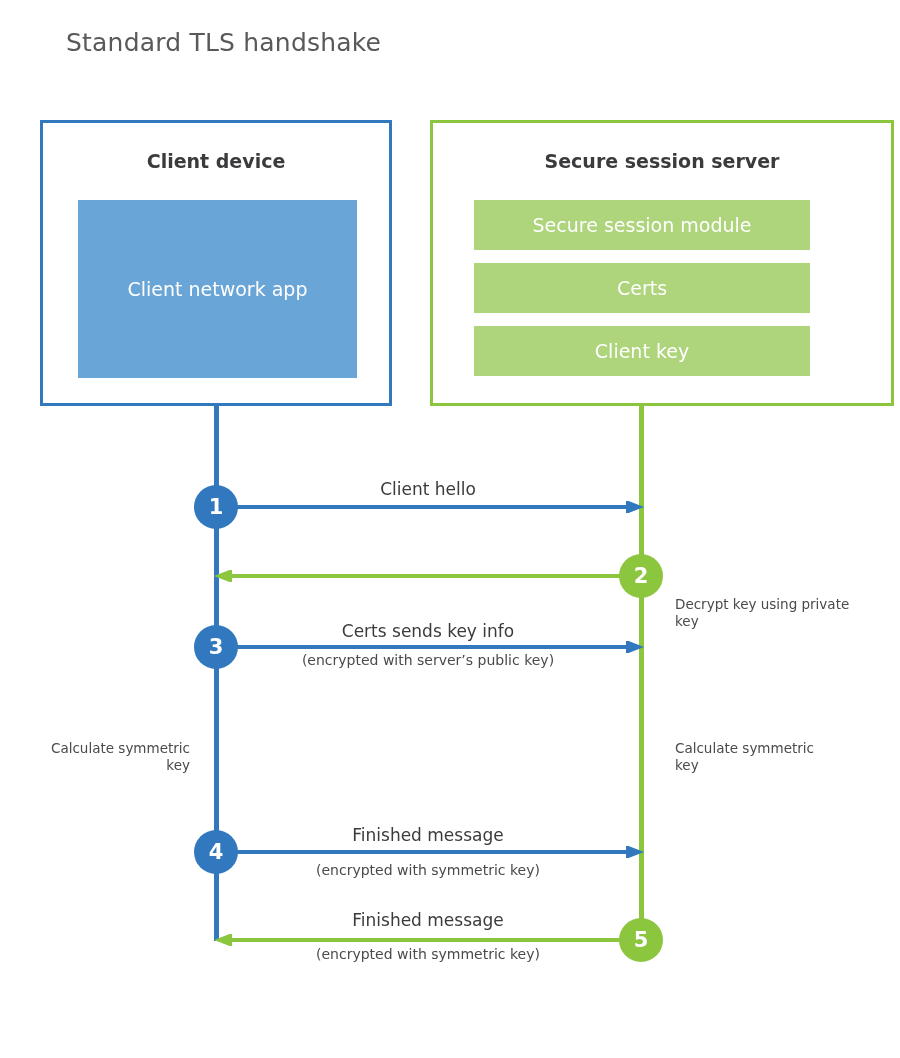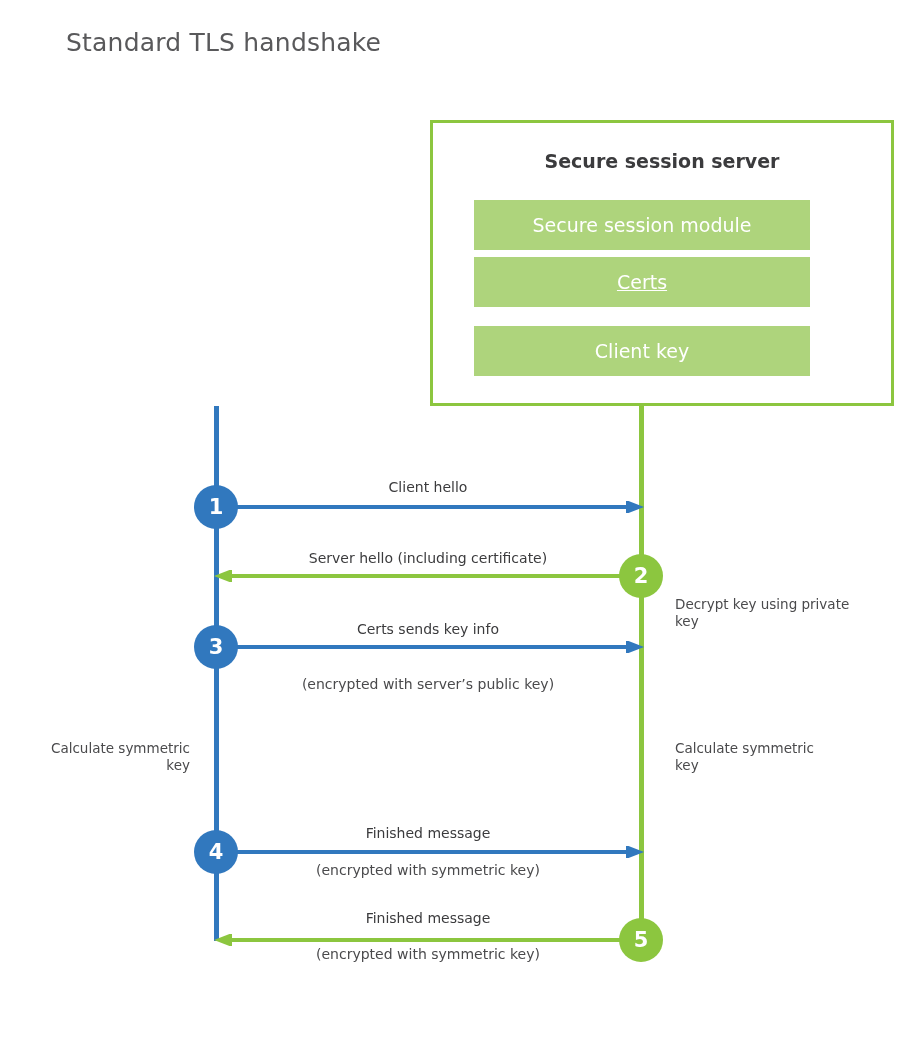--- a/index.html
+++ b/index.html
@@ -91,21 +91,21 @@
     width: 336px;
     height: 50px;
     background: #AED47C;
     display: flex;
     align-items: center;
     justify-content: center;
     color: #ffffff;
     font-size: 19px;
   }
   .server-block.b0 { top: 77px; }
-  .server-block.b1 { top: 134px; text-decoration: underline; }
+  .server-block.b1 { top: 140px; }
   .server-block.b2 { top: 203px; }
 
   
   .lifeline {
     position: absolute;
     width: 5px;
   }
   .lifeline.client {
     left: 214px;
     top: 406px;
@@ -140,21 +140,21 @@
     position: absolute;
     height: 12px;
   }
   .arrow svg { display: block; }
 
   
   .msg-label {
     position: absolute;
     text-align: center;
     color: #3b3b3d;
-    font-size: 14px;
+    font-size: 17px;
     white-space: nowrap;
   }
   .msg-sub {
     position: absolute;
     text-align: center;
     color: #4a4a4c;
     font-size: 14px;
     white-space: nowrap;
   }
 
@@ -168,57 +168,60 @@
   .side-note.right { text-align: left; }
   .side-note.left  { text-align: right; }
 </style>
 </head>
 <body>
 
 <div id="diagram-root">
 
   <div class="page-title">Standard TLS handshake</div>
 
+  <div class="party-box client">
+    <div class="party-title">Client device</div>
+    <div class="client-app-block">Client network app</div>
+  </div>
 
   <div class="party-box server">
     <div class="party-title">Secure session server</div>
     <div class="server-block b0">Secure session module</div>
     <div class="server-block b1">Certs</div>
     <div class="server-block b2">Client key</div>
   </div>
 
   <div class="lifeline client"></div>
   <div class="lifeline server"></div>
 
   <div class="msg-label" style="left:216px; top:479px; width:424px;">Client hello</div>
   <div class="arrow" style="left:216px; top:501px; width:428px;">
     <svg width="428" height="12" viewBox="0 0 428 12">
       <line x1="0" y1="6" x2="414" y2="6" stroke="#3178BE" stroke-width="4"></line>
       <polygon points="428,6 410,13 410,-1" fill="#3178BE"></polygon>
     </svg>
   </div>
   <div class="step-circle blue" style="left:194px; top:485px;">1</div>
 
-  <div class="msg-label" style="left:216px; top:550px; width:424px;">Server hello (including certificate)</div>
   <div class="arrow" style="left:214px; top:570px; width:428px;">
     <svg width="428" height="12" viewBox="0 0 428 12">
       <line x1="14" y1="6" x2="428" y2="6" stroke="#8CC63F" stroke-width="4"></line>
       <polygon points="0,6 18,13 18,-1" fill="#8CC63F"></polygon>
     </svg>
   </div>
   <div class="step-circle green" style="left:619px; top:554px;">2</div>
 
   <div class="msg-label" style="left:216px; top:621px; width:424px;">Certs sends key info</div>
   <div class="arrow" style="left:216px; top:641px; width:428px;">
     <svg width="428" height="12" viewBox="0 0 428 12">
       <line x1="0" y1="6" x2="414" y2="6" stroke="#3178BE" stroke-width="4"></line>
       <polygon points="428,6 410,13 410,-1" fill="#3178BE"></polygon>
     </svg>
   </div>
-  <div class="msg-sub" style="left:216px; top:676px; width:424px;">(encrypted with server’s public key)</div>
+  <div class="msg-sub" style="left:216px; top:652px; width:424px;">(encrypted with server’s public key)</div>
   <div class="step-circle blue" style="left:194px; top:625px;">3</div>
 
   <div class="side-note right" style="left:675px; top:596px; width:180px;">Decrypt key using private key</div>
 
   <div class="side-note left" style="left:30px; top:740px; width:160px;">Calculate symmetric key</div>
   <div class="side-note right" style="left:675px; top:740px; width:160px;">Calculate symmetric key</div>
 
   <div class="msg-label" style="left:216px; top:825px; width:424px;">Finished message</div>
   <div class="arrow" style="left:216px; top:846px; width:428px;">
     <svg width="428" height="12" viewBox="0 0 428 12">

